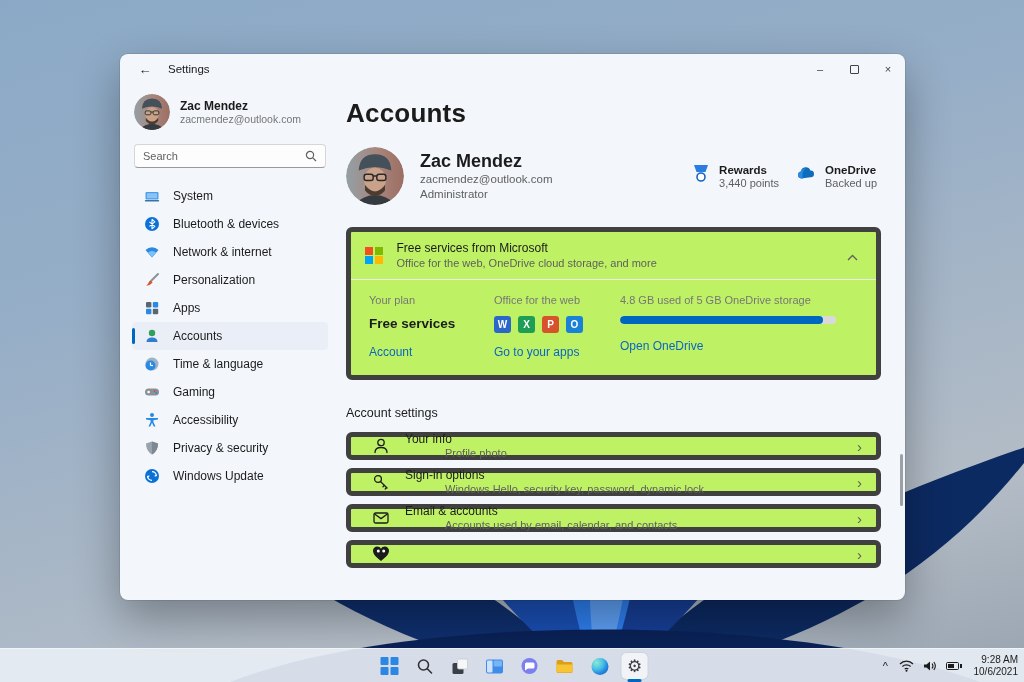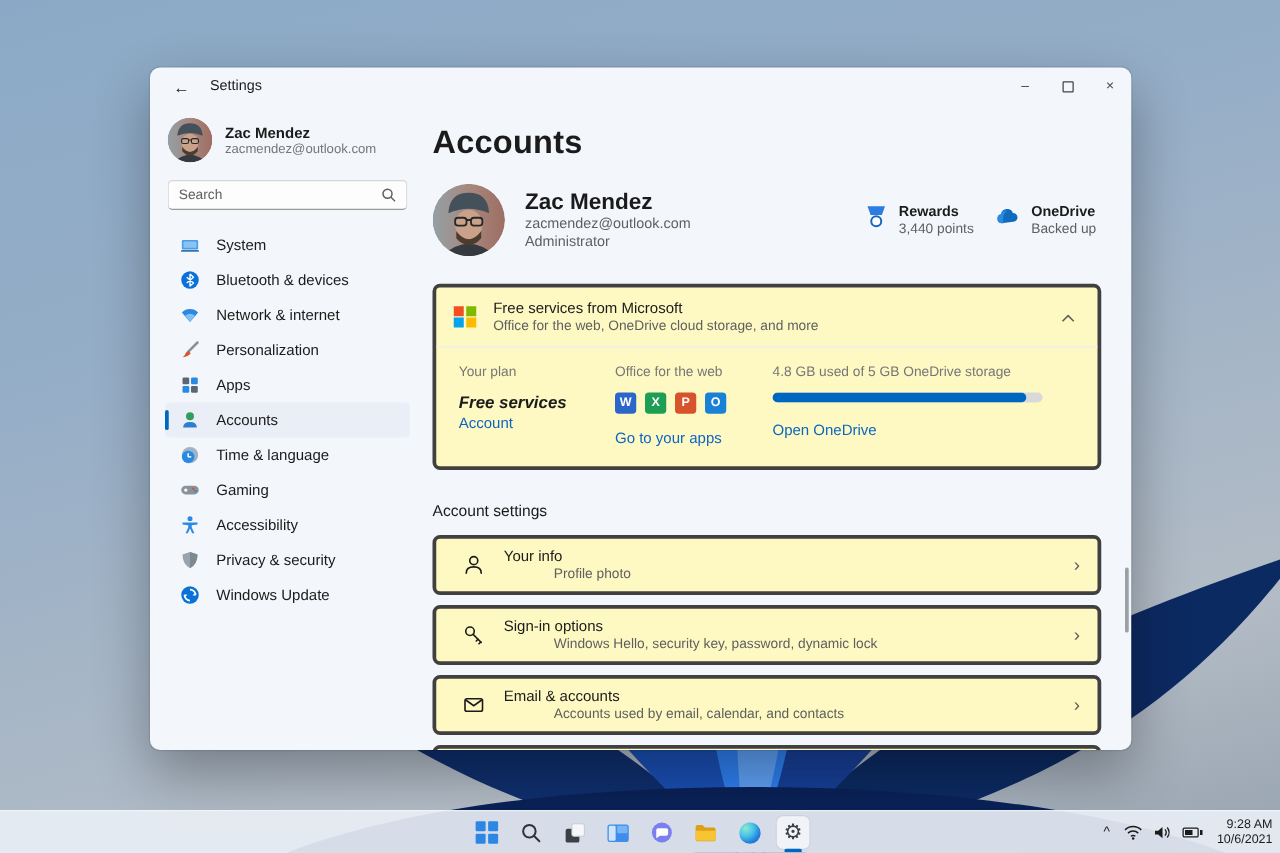--- a/index.html
+++ b/index.html
@@ -70,39 +70,39 @@
   .profile-row { display:flex; align-items:center; margin-bottom:22px; }
   .avatar-lg { width:58px; height:58px; border-radius:50%; overflow:hidden; flex:0 0 auto; }
   .p-meta { margin-left:16px; }
   .p-name { font-size:18px; font-weight:bold; color:#1b1b1b; line-height:22px; }
   .p-mail,.p-role { font-size:11.5px; color:#5f5f5f; line-height:15px; }
   .badges { margin-left:auto; display:flex; gap:16px; padding-right:4px; }
   .badge { display:flex; align-items:flex-start; gap:8px; cursor:pointer; }
   .badge .b-title { font-size:11.5px; font-weight:bold; color:#1b1b1b; line-height:14px; }
   .badge .b-sub { font-size:11px; color:#5f5f5f; line-height:13px; }
 
-  .card { background:#fef9c3; border:3px solid #404040; border-radius:6px; }
+  .card { background:#bef264; border:5px solid #404040; border-radius:6px; }
   .promo-head { display:flex; align-items:center; gap:14px; padding:9px 14px; cursor:pointer; }
   .ms-logo { display:grid; grid-template-columns:8px 8px; grid-template-rows:8px 8px; gap:1.5px; }
   .promo-title { font-size:12px; color:#1b1b1b; line-height:15px; }
   .promo-sub { font-size:11px; color:#5f5f5f; line-height:14px; }
   .chev-up { margin-left:auto; padding:4px; }
   .promo-divider { height:1px; background:#ededef; }
   .promo-body { display:grid; grid-template-columns:125px 126px 1fr; padding:14px 18px 16px; }
   .col-label { font-size:11px; color:#767676; margin-bottom:10px; }
-  .plan-value { font-size:13.5px; font-weight:bold; color:#1b1b1b; margin-bottom:2px;font-style:italic; }
+  .plan-value { font-size:13.5px; font-weight:bold; color:#1b1b1b; margin-bottom:14px; }
   .office-row { display:flex; gap:7px; margin-bottom:12px; }
   .oicon { width:17px; height:17px; border-radius:3px; color:#fff; font-size:10px; font-weight:bold;
     display:flex; align-items:center; justify-content:center; }
   .progress-track { width:216px; height:8px; border-radius:4px; background:#d9d9d9; margin:5px 0 15px; overflow:hidden; }
   .progress-fill { height:100%; border-radius:4px; background:#0067c0; }
   .link { font-size:12px; color:#0b66c3; cursor:pointer; }
 
   .section-title { font-size:12.5px; font-weight:normal; color:#1b1b1b; margin:26px 0 12px; }
-  .setting-row { display:flex; align-items:center; gap:14px; height:48px; padding:0 14px 0 20px;
+  .setting-row { display:flex; align-items:center; gap:14px; height:28px; padding:0 14px 0 20px;
     margin-bottom:8px; cursor:pointer;justify-content:center; }
   .sr-icon { width:20px; display:flex; align-items:center; justify-content:center; flex:0 0 auto; }
   .sr-title { font-size:12px; color:#1b1b1b; line-height:15px; }
   .sr-sub { font-size:11px; color:#5f5f5f; line-height:13px;padding-left:40px; }
   .sr-chev { margin-left:auto; color:#5f5f5f; font-size:15px; }
 
   .scroll-thumb { position:absolute; right:2px; top:400px; width:3px; height:52px;
     border-radius:2px; background:#9aa0a6; z-index:15; cursor:pointer; }
 </style>
 </head>

